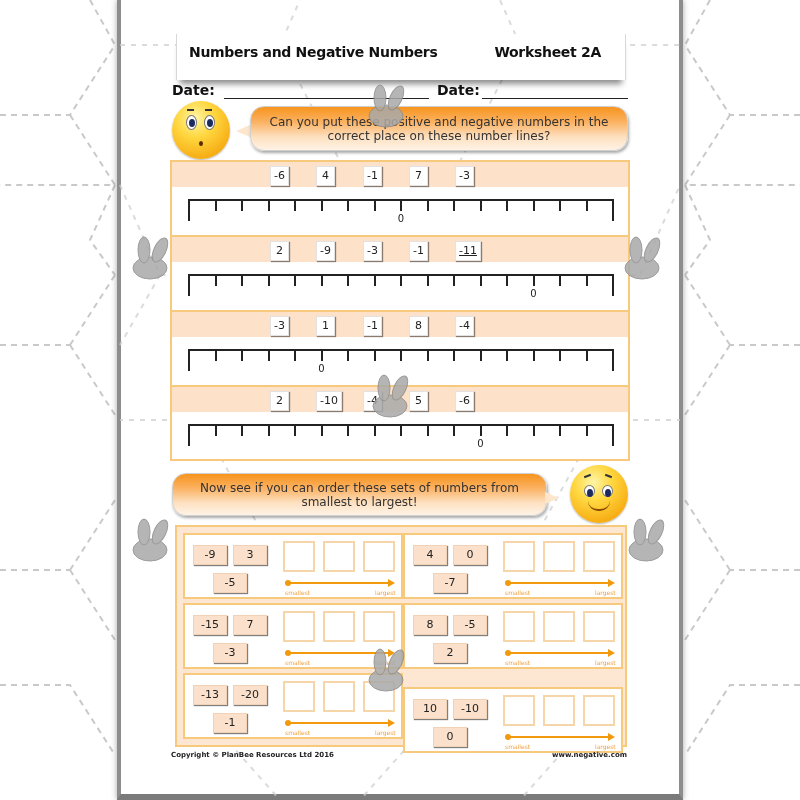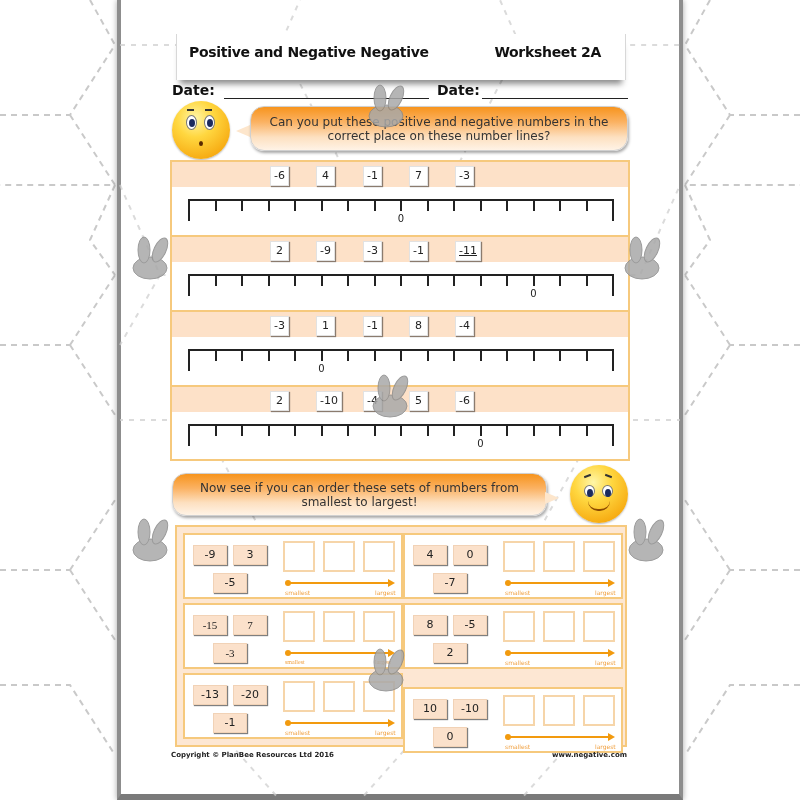--- a/index.html
+++ b/index.html
@@ -155,21 +155,21 @@
     <path d="M120 185 L160 275 H280 L360 200 M440 200 L520 275 H640 L680 185"></path>
     <path d="M280 275 L200 420 L280 565 H360 M520 275 L600 420 L520 565 H440"></path>
     <path d="M360 200 L280 275 M160 275 L120 345"></path>
     <path d="M200 420 H120 M600 420 H680"></path>
     <path d="M280 565 L200 710 L280 800 M520 565 L600 710 L520 800"></path>
     <path d="M360 565 L440 710 L360 800 M440 565 L360 710"></path>
   </g>
 </svg>
 
 <div class="header-card">
-  <span class="header-title">Positive and Negative Negative</span>
+  <span class="header-title">Numbers and Negative Numbers</span>
   <span class="header-sheet">Worksheet 2A</span>
 </div>
 
 <div class="name-row">
   <span class="name-label">Date:</span>
   <div class="name-line"></div>
   <span class="date-label">Date:</span>
   <div class="date-line"></div>
 </div>
 
@@ -342,21 +342,21 @@
       <div class="answer-box" style="left:138px;"></div>
       <div class="answer-box" style="left:178px;"></div>
       <div class="order-arrow">
         <div class="dot"></div>
         <div class="shaft"></div>
         <div class="head"></div>
       </div>
       <span class="lbl-small">smallest</span>
       <span class="lbl-large">largest</span>
     </div>
-    <div class="order-cell" style="left: 6px; top: 76px; font-family: Liberation Serif, serif;">
+    <div class="order-cell" style="left: 6px; top: 76px;">
       <div class="ord-card" style="left:8px; top:10px;">-15</div>
       <div class="ord-card" style="left:48px; top:10px;">7</div>
       <div class="ord-card" style="left:28px; top:38px;">-3</div>
       <div class="answer-box" style="left:98px;"></div>
       <div class="answer-box" style="left:138px;"></div>
       <div class="answer-box" style="left:178px;"></div>
       <div class="order-arrow">
         <div class="dot"></div>
         <div class="shaft"></div>
         <div class="head"></div>

